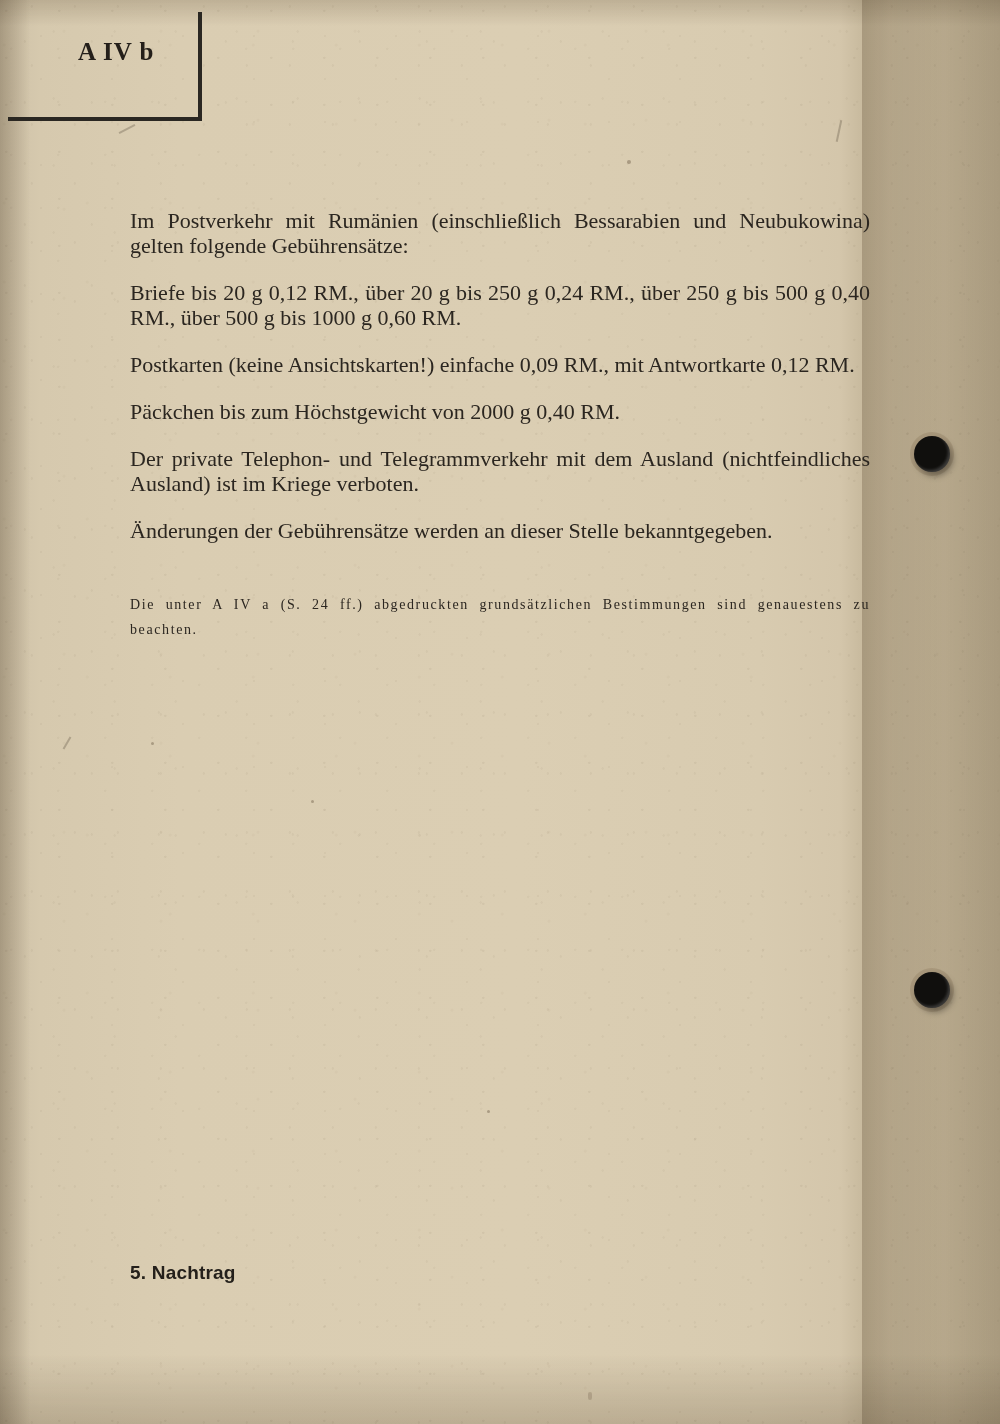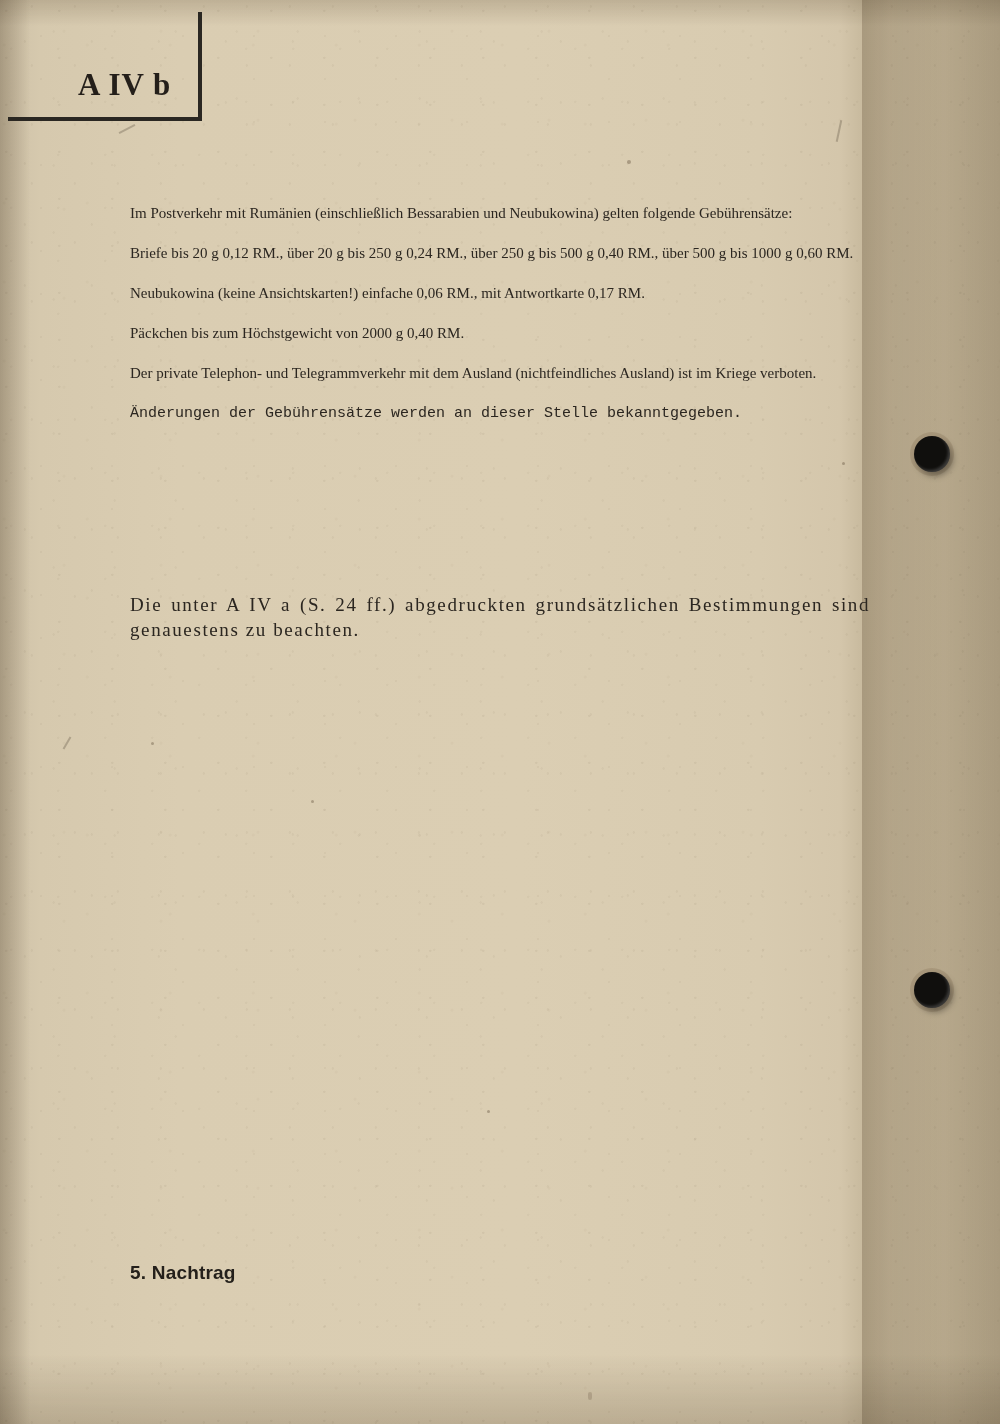--- a/index.html
+++ b/index.html
@@ -80,26 +80,25 @@
     left: 8px;
     width: 190px;
     height: 105px;
     border-right: 4px solid #2a2722;
     border-bottom: 4px solid #2a2722;
   }
   .section-code {
     position: absolute;
     top: 38px;
     left: 78px;
-    font-size: 31px;
+    font-size: 25px;
     font-weight: bold;
     letter-spacing: 1px;
     color: #241f1a;
     font-family: "Liberation Serif", serif;
-    margin-top: 29px;
   }
 
   .page-number {
     position: absolute;
     top: 94px;
     left: 0;
     width: 1000px;
     text-align: center;
     font-size: 19px;
     color: #2d2823;
@@ -119,37 +118,37 @@
   }
 
   .body {
     position: absolute;
     top: 186px;
     left: 130px;
     width: 740px;
     color: #2b2620;
   }
   .para {
-    font-size: 15px;
+    font-size: 22px;
     line-height: 25px;
     margin-bottom: 13px;
     text-align: justify;
     text-justify: inter-word;
   }
   .para b {
     font-weight: normal;
   }
-  .para:last-child { margin-bottom: 0; font-family: Liberation Mono, monospace; }
+  .para:last-child { margin-bottom: 0; }
 
   .notice {
     position: absolute;
     top: 592px;
     left: 130px;
     width: 740px;
-    font-size: 19px;
+    font-size: 14px;
     line-height: 25px;
     letter-spacing: 1.6px;
     color: #2b2620;
     text-align: justify;
   }
 
   .footer {
     position: absolute;
     left: 130px;
     top: 1262px;
@@ -209,21 +208,21 @@
 
   <div class="corner-mark"></div>
   <div class="section-code">A IV b</div>
 
 
   <div class="body">
     <p class="para"><span>Im Postverkehr mit Rumänien (einschließlich Bessarabien und Neubukowina) gelten folgende Gebührensätze:</span></p>
 
     <p class="para"><b>Briefe</b><span> bis 20 g 0,12 RM., über 20 g bis 250 g 0,24 RM., über 250 g bis 500 g 0,40 RM., über 500 g bis 1000 g 0,60 RM.</span></p>
 
-    <p class="para"><b>Neubukowina</b><span> (keine Ansichtskarten!) einfache 0,06 RM., mit Antwortkarte 0,17 RM.</span></p>
+    <p class="para"><b>Postkarten</b><span> (keine Ansichtskarten!) einfache 0,09 RM., mit Antwortkarte 0,12 RM.</span></p>
 
     <p class="para"><b>Päckchen</b><span> bis zum Höchstgewicht von 2000 g 0,40 RM.</span></p>
 
 
     <p class="para"><span>Der private Telephon- und Telegrammverkehr mit dem Ausland (nichtfeindliches Ausland) ist im Kriege verboten.</span></p>
 
     <p class="para"><span>Änderungen der Gebührensätze werden an dieser Stelle bekanntgegeben.</span></p>
   </div>
 
   <div class="notice">Die unter A IV a (S. 24 ff.) abgedruckten grundsätzlichen Bestimmungen sind genauestens zu beachten.</div>

